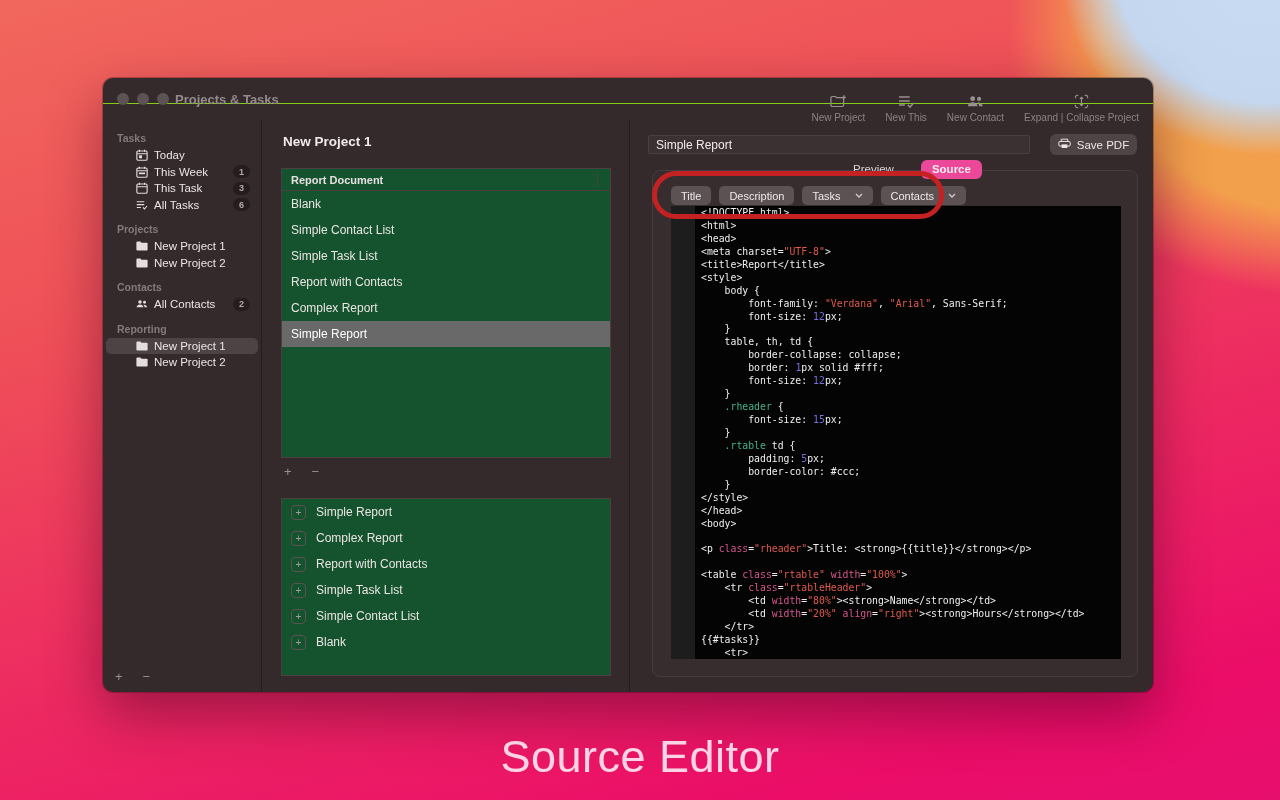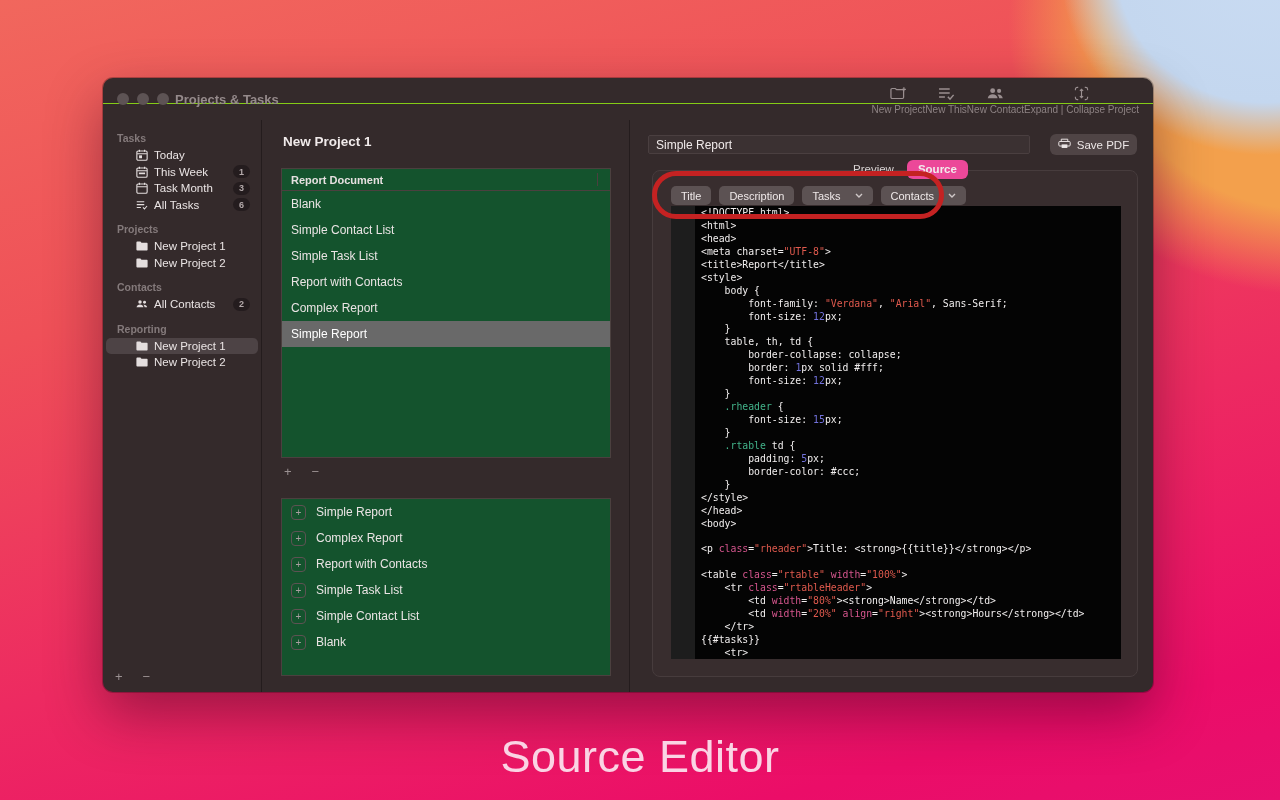--- a/index.html
+++ b/index.html
@@ -20,21 +20,21 @@
     background:#342a2b; border-radius:10px;
     box-shadow:0 22px 55px rgba(60,0,30,.45), 0 0 0 1px rgba(0,0,0,.25);
   }
   .titlebar{
     position:absolute; left:0; top:0; right:0; height:26px;
     border-bottom:1px solid #84cc16; border-radius:10px 10px 0 0;
   }
   .traffic{ position:absolute; left:14px; top:15px; display:flex; gap:8px; }
   .dot{ width:12px; height:12px; border-radius:50%; background:#5d5354; }
   .win-title{ position:absolute; left:72px; top:14px; font-size:13px; font-weight:bold; color:#958a8b; }
-  .toolbar{ position:absolute; right:14px; top:4px; height:36px; display:flex; align-items:center; }
+  .toolbar{ position:absolute; right:14px; top:12px; height:36px; display:flex; gap:20px; align-items:center; }
   .tool{ display:flex; flex-direction:column; align-items:center; gap:2px; color:#9a8f90; cursor:default; }
   .tool .icon{ font-size:16px; line-height:16px; height:16px; display:flex; align-items:center; }
   .tool .icon svg{ width:17px; height:15px; }
   .tool-label{ font-size:10px; color:#8d8283; white-space:nowrap; }
 
   .winbody{ position:absolute; top:42px; left:0; right:0; bottom:0; display:flex; border-radius:0 0 10px 10px; overflow:hidden; }
 
   
   .sidebar{ position:relative; width:159px; border-right:1px solid #241c1d; padding-top:12px; flex:0 0 auto; }
   .side-section{ margin-bottom:10px; }
@@ -63,21 +63,21 @@
   
   .rightpanel{ position:relative; flex:1; }
   .name-field{
     position:absolute; left:18px; top:15px; width:382px; height:19px;
     background:#3b3132; border:1px solid #4a3f40; border-radius:2px;
     color:#f0eaea; font-size:12px; padding:0 7px; font-family:"Liberation Sans",sans-serif; outline:none;
   }
   .save-btn{ position:absolute; left:420px; top:14px; width:87px; height:21px; background:#4f4445; border-radius:6px;
     display:flex; align-items:center; justify-content:center; gap:6px; color:#ece6e6; font-size:11.5px; }
   .save-btn svg{ width:13px; height:11px; }
-  .tabs{ position:absolute; left:212px; top:40px; display:flex; gap:2px; z-index:3; }
+  .tabs{ position:absolute; left:212px; top:40px; display:flex; gap:16px; z-index:3; }
   .tab{ height:19px; line-height:19px; padding:0 11px; font-size:11.5px; color:#d8d2d2; border-radius:6px; }
   .tab.active{ background:#ec4899; color:#f2ecec;font-weight:bold; }
 
   .editor-group{ position:absolute; left:22px; top:50px; width:486px; height:507px; background:#382d2e; border:1px solid #473c3d; border-radius:8px; }
   .snippet-row{ position:absolute; left:18px; top:15px; display:flex; gap:8px; }
   .snippet{ height:19px; display:flex; align-items:center; background:#5c5253; border-radius:5px; color:#efe9e9; font-size:11px; padding:0 10px; gap:14px; }
   .snippet .chev{ display:flex; color:#cfc8c8; }
   .gutter{ position:absolute; left:18px; top:35px; width:24px; height:453px; background:#1d1d1d; }
   .codebox{ position:absolute; left:42px; top:35px; width:426px; height:453px; background:#040404; overflow:hidden;
     font-family:"DejaVu Sans Mono", monospace; font-size:9.8px; line-height:12.94px; padding:1px 0 0 6px; white-space:pre; }
@@ -183,21 +183,21 @@
               <span class="badge">1</span>
             </div>
             <div class="side-item">
               <span class="icon">
                 <svg viewBox="0 0 14 14">
                   <rect x="1" y="2.4" width="12" height="10.8" rx="1.6" fill="none" stroke="currentColor" stroke-width="1.3"></rect>
                   <path d="M1.3 5.6h11.4" stroke="currentColor" stroke-width="1.2"></path>
                   <path d="M4 .8v2.4M10 .8v2.4" stroke="currentColor" stroke-width="1.4"></path>
                 </svg>
               </span>
-              <span>Task Month</span>
+              <span>This Task</span>
               <span class="badge">3</span>
             </div>
             <div class="side-item">
               <span class="icon">
                 <svg viewBox="0 0 16 13">
                   <g stroke="currentColor" stroke-width="1.5" fill="none">
                     <path d="M1 2.2h10M1 6h10M1 9.8h5.5"></path>
                     <path d="M9.3 9.6l2 2.2 3.4-4" stroke-width="1.4"></path>
                   </g>
                 </svg>

